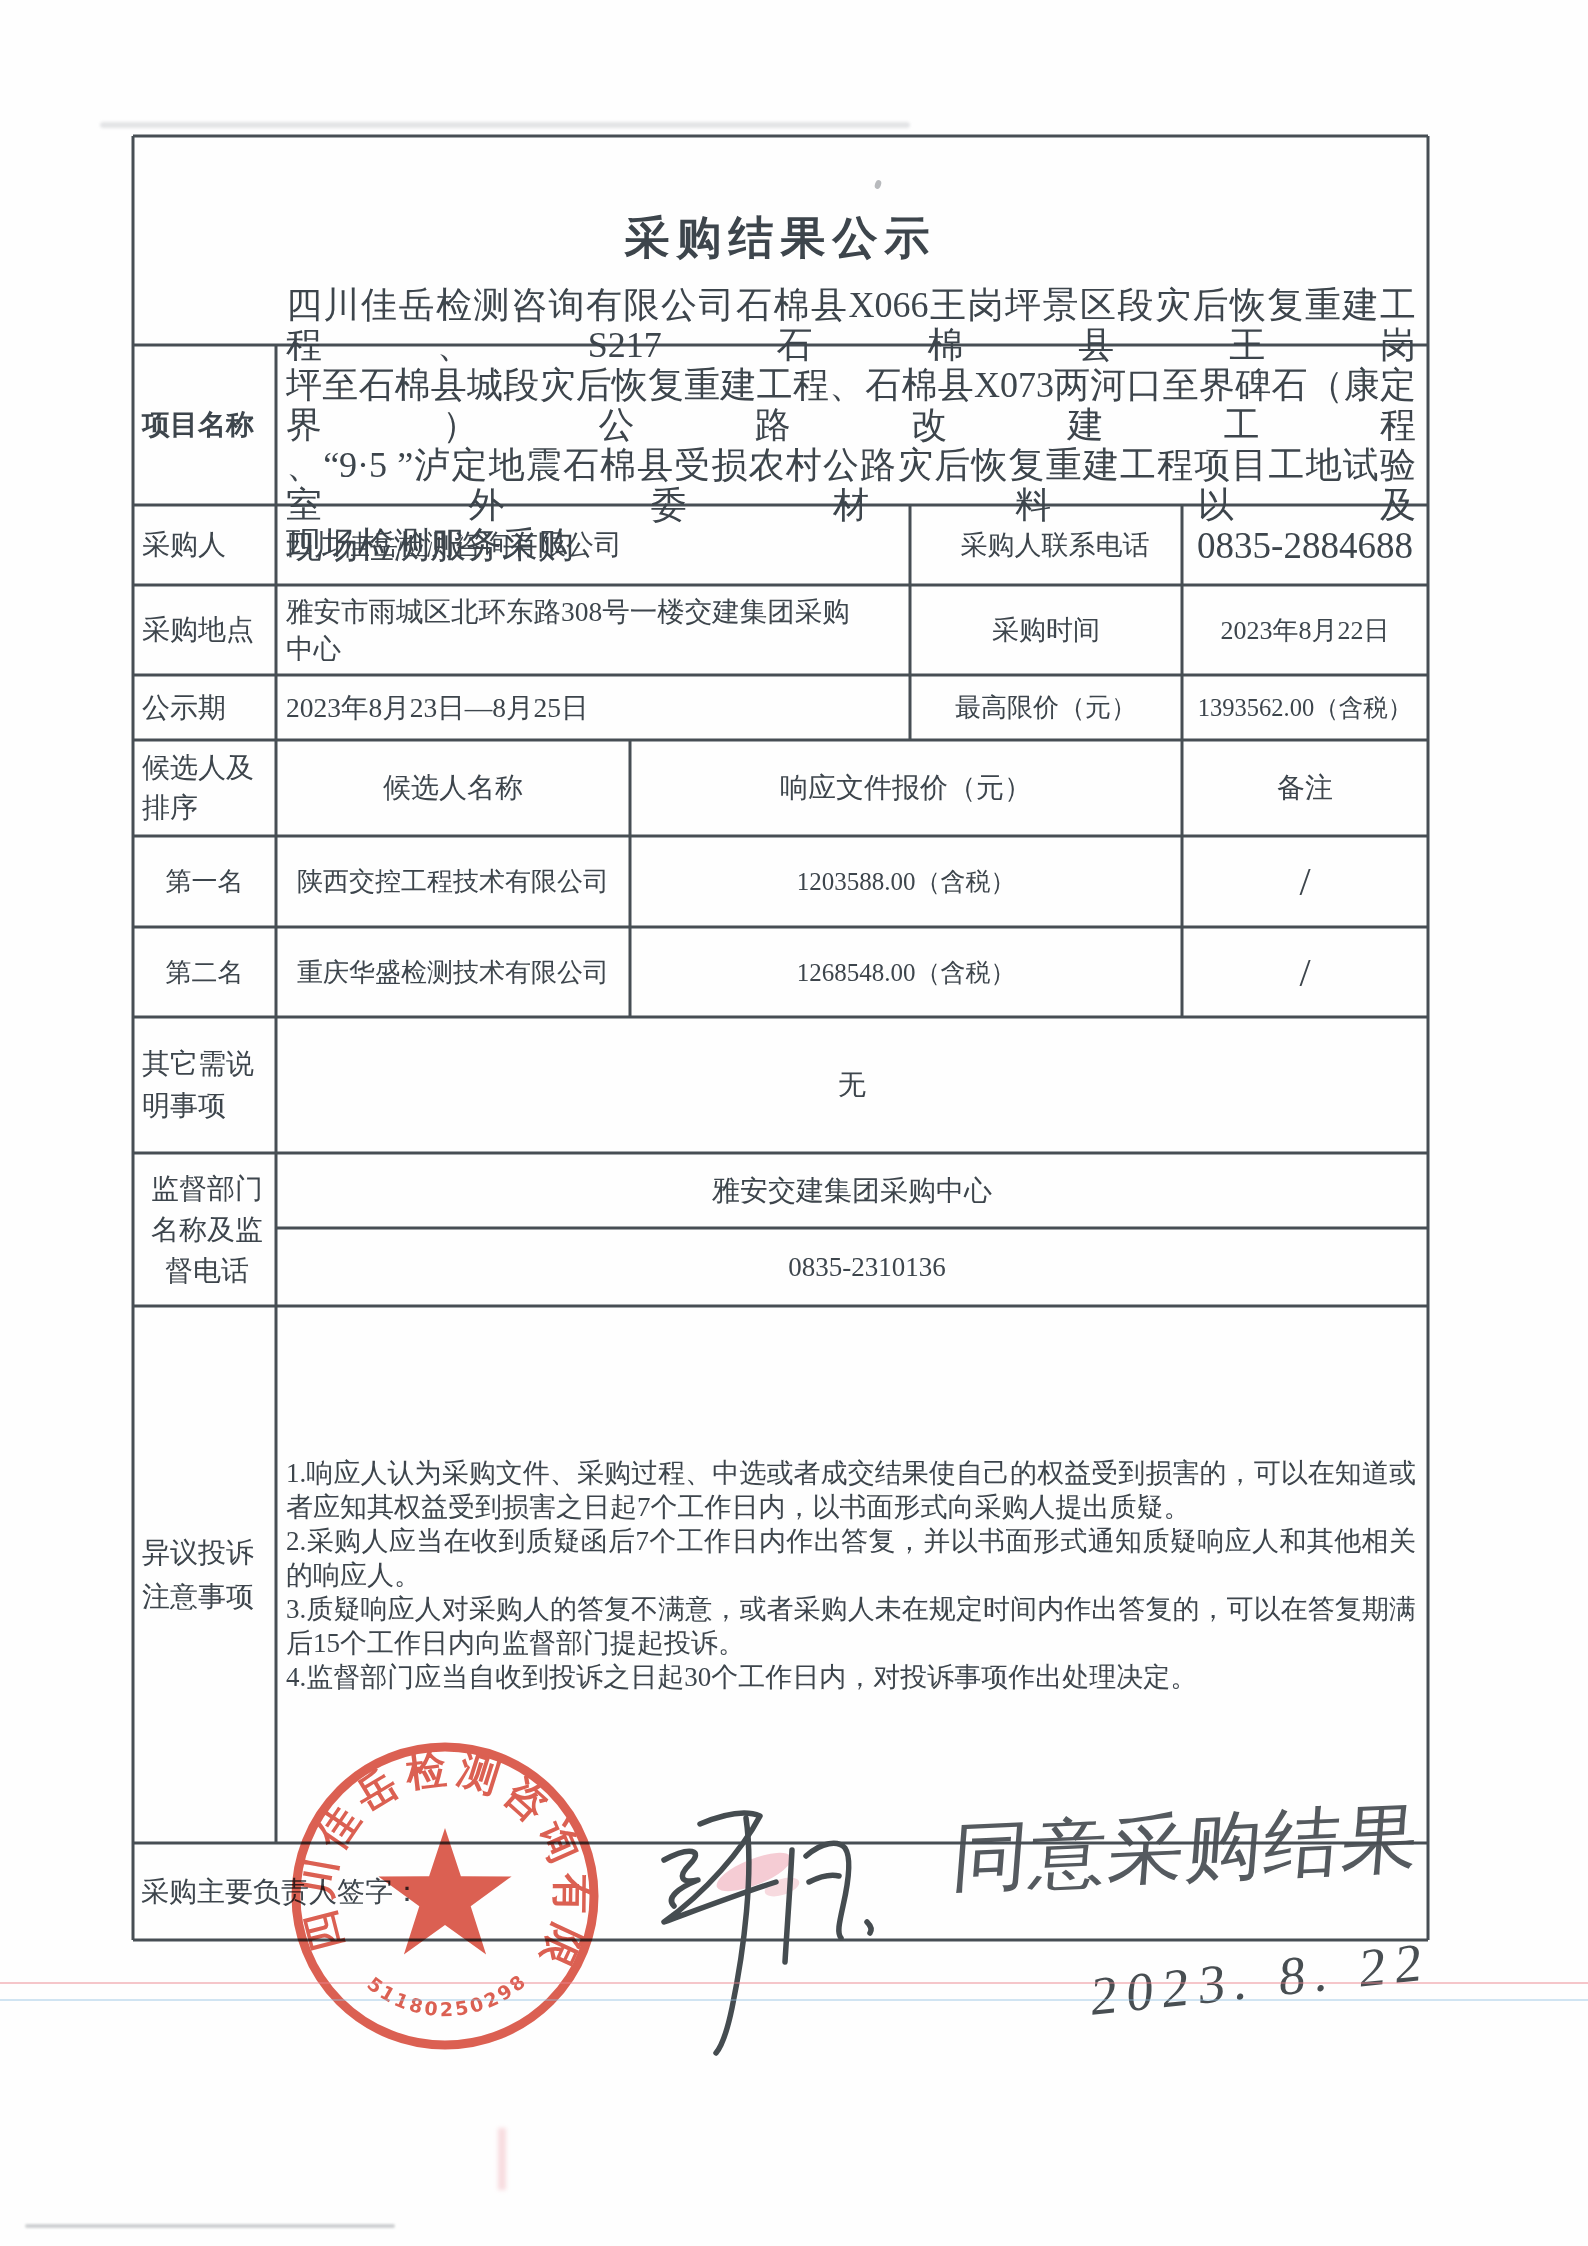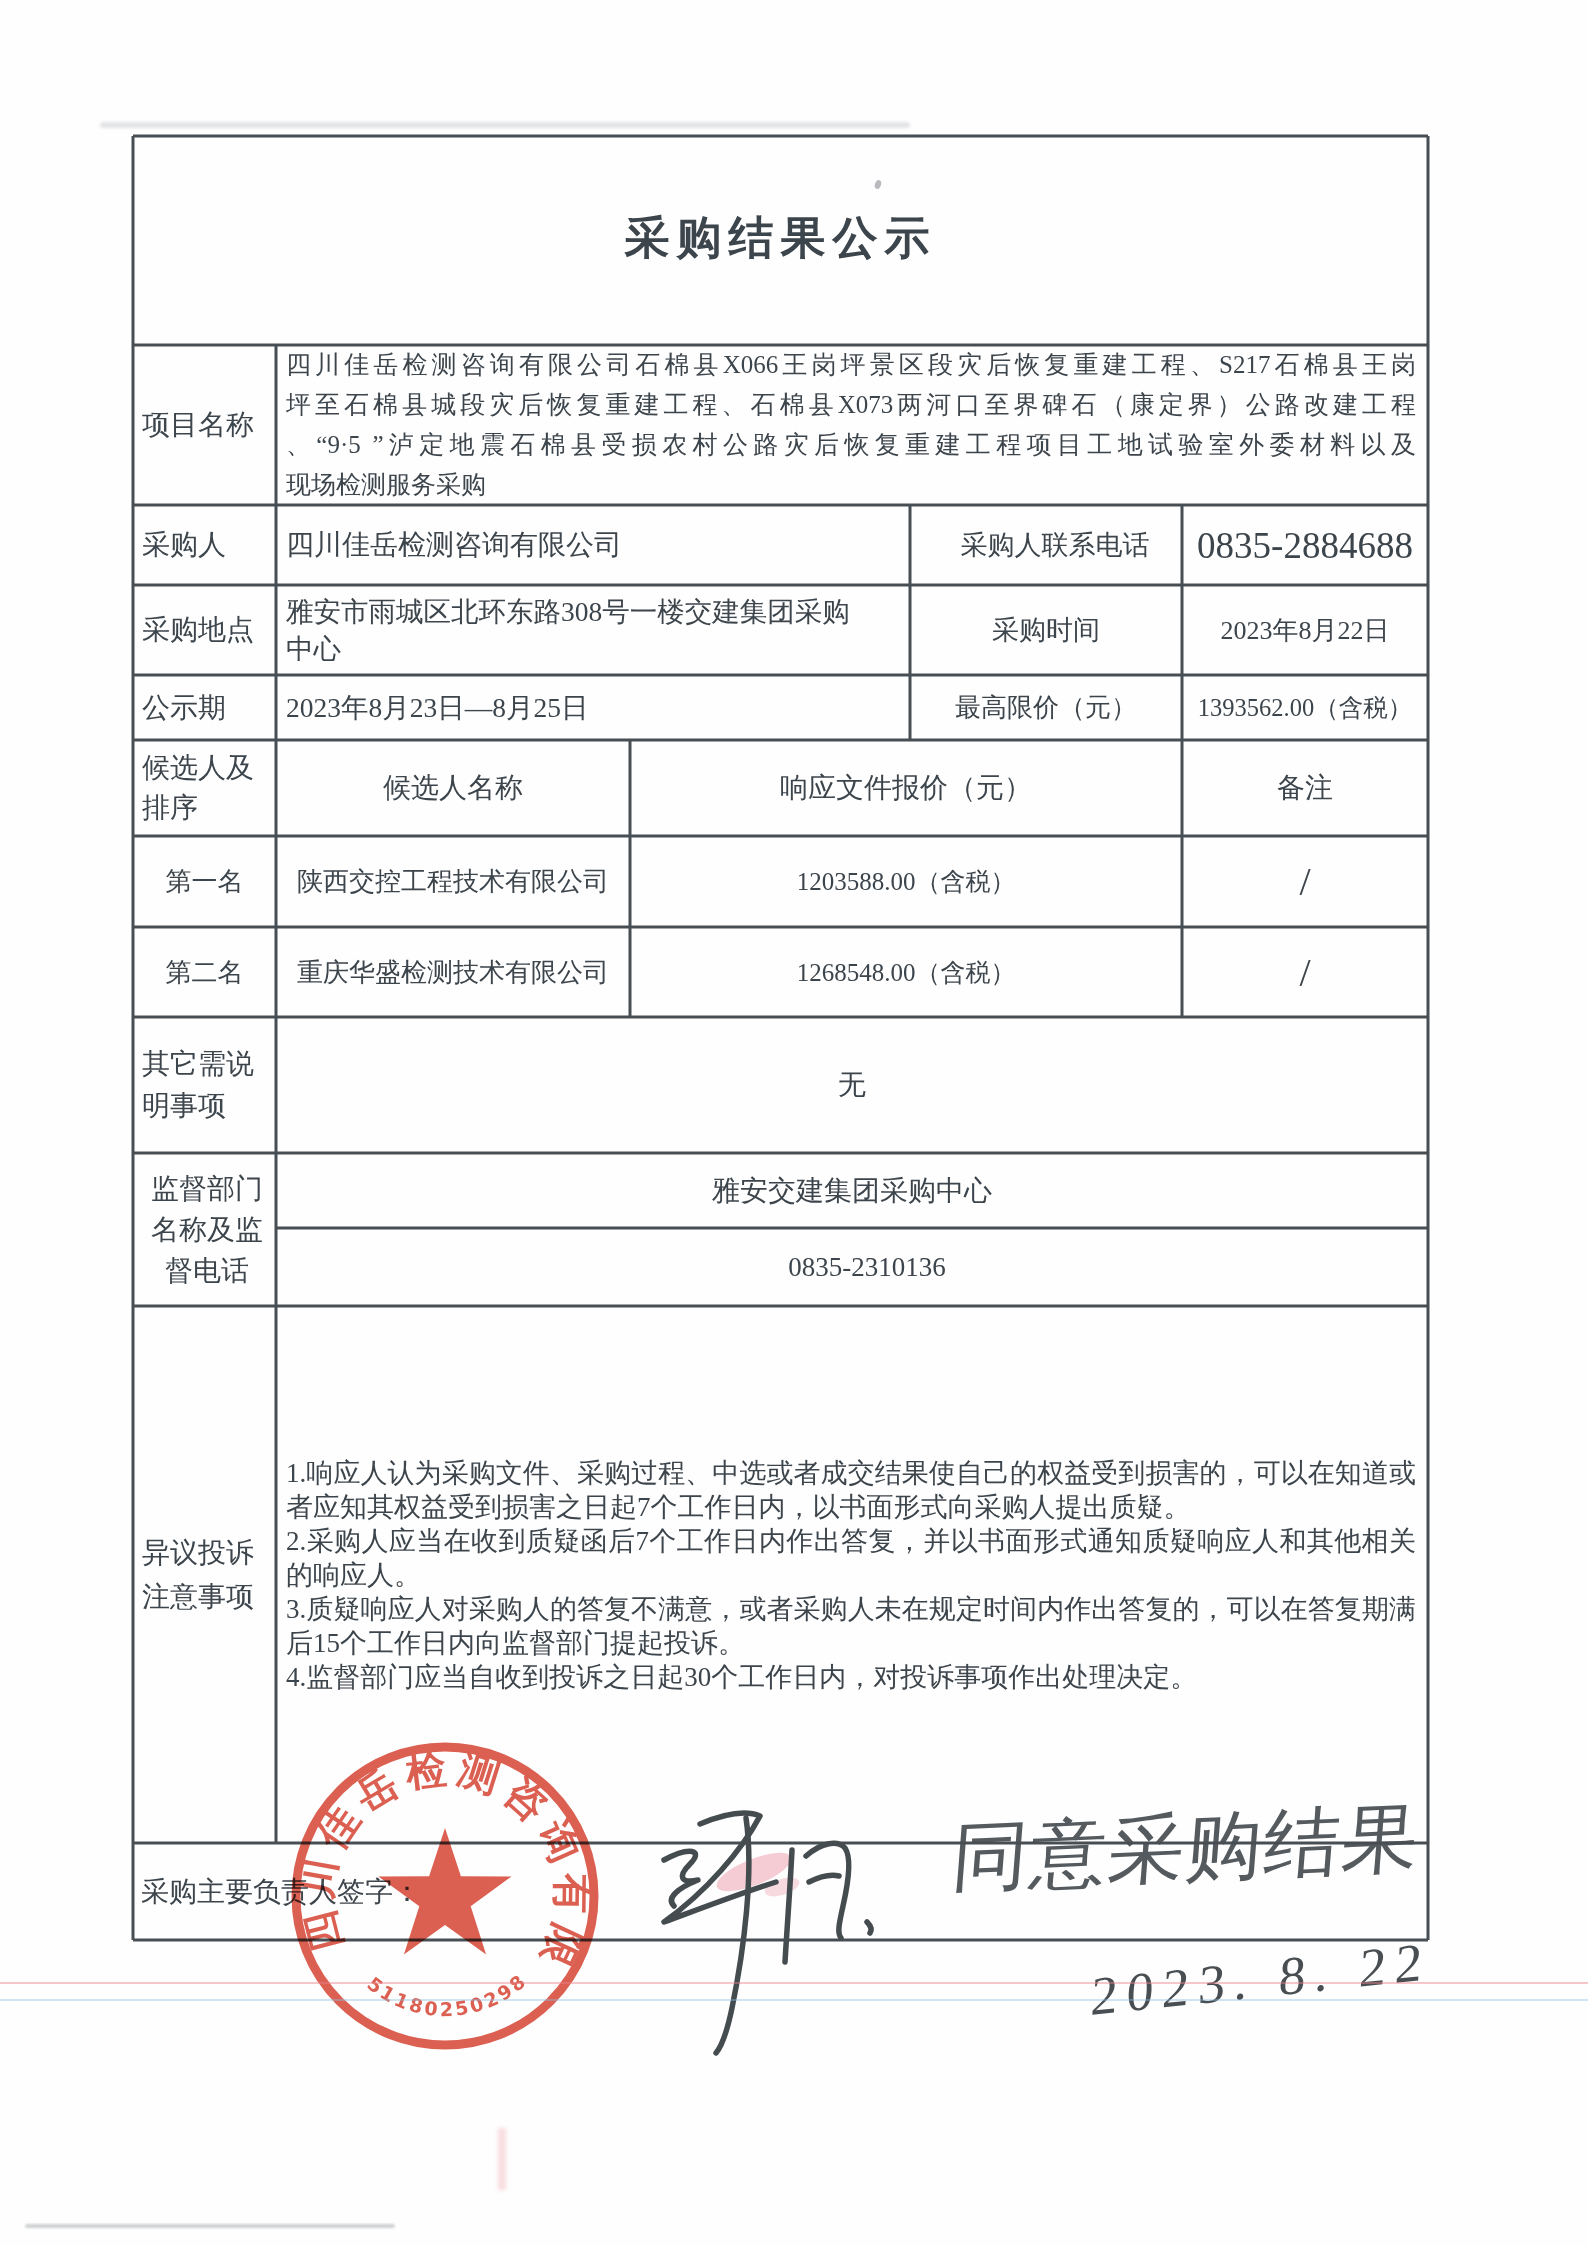--- a/index.html
+++ b/index.html
@@ -30,22 +30,22 @@
     <g stroke="#474e54" stroke-width="3" fill="none">
       <path d="M133 136 H1428 M133 345 H1428 M133 505 H1428 M133 585 H1428 M133 675 H1428 M133 740 H1428 M133 836 H1428 M133 927 H1428"></path>
       <path d="M133 1017 H1428 M133 1153 H1428 M276 1228 H1428 M133 1306 H1428 M133 1843 H1428 M133 1940 H1428"></path>
       <path d="M133 136 V1940 M1428 136 V1940"></path>
       <path d="M276 345 V1843 M910 505 V740 M1182 505 V1017 M630 740 V1017"></path>
     </g>
   </svg>
 
   <div class="cell ctr" style="left:133px;top:140px;width:1295px;height:195px;font-size:45px;font-weight:bold;letter-spacing:7px;">采购结果公示</div>
 
-  <div class="cell" style="left:142px;top:345px;width:130px;height:160px;font-size:28px;">项目名称</div>
-  <div class="cell" style="left:286px;top:345px;width:1130px;height:160px;font-size:25px;line-height:40px;">
+  <div class="cell" style="left:142px;top:345px;width:130px;height:160px;font-size:28px;font-weight:bold;">项目名称</div>
+  <div class="cell" style="left:286px;top:345px;width:1130px;height:160px;font-size:36px;line-height:40px;">
     <div class="line jl">四川佳岳检测咨询有限公司石棉县X066王岗坪景区段灾后恢复重建工程、S217石棉县王岗</div>
     <div class="line jl">坪至石棉县城段灾后恢复重建工程、石棉县X073两河口至界碑石（康定界）公路改建工程</div>
     <div class="line jl">、“9·5 ”泸定地震石棉县受损农村公路灾后恢复重建工程项目工地试验室外委材料以及</div>
     <div class="line">现场检测服务采购</div>
   </div>
 
   <div class="cell" style="left:142px;top:505px;width:130px;height:80px;font-size:28px;">采购人</div>
   <div class="cell" style="left:286px;top:505px;width:600px;height:80px;font-size:28px;">四川佳岳检测咨询有限公司</div>
   <div class="cell ctr" style="left:910px;top:505px;width:272px;height:80px;font-size:27px;padding-left:18px;">采购人联系电话</div>
   <div class="cell ctr" style="left:1182px;top:505px;width:246px;height:80px;font-size:37px;">0835-2884688</div>

